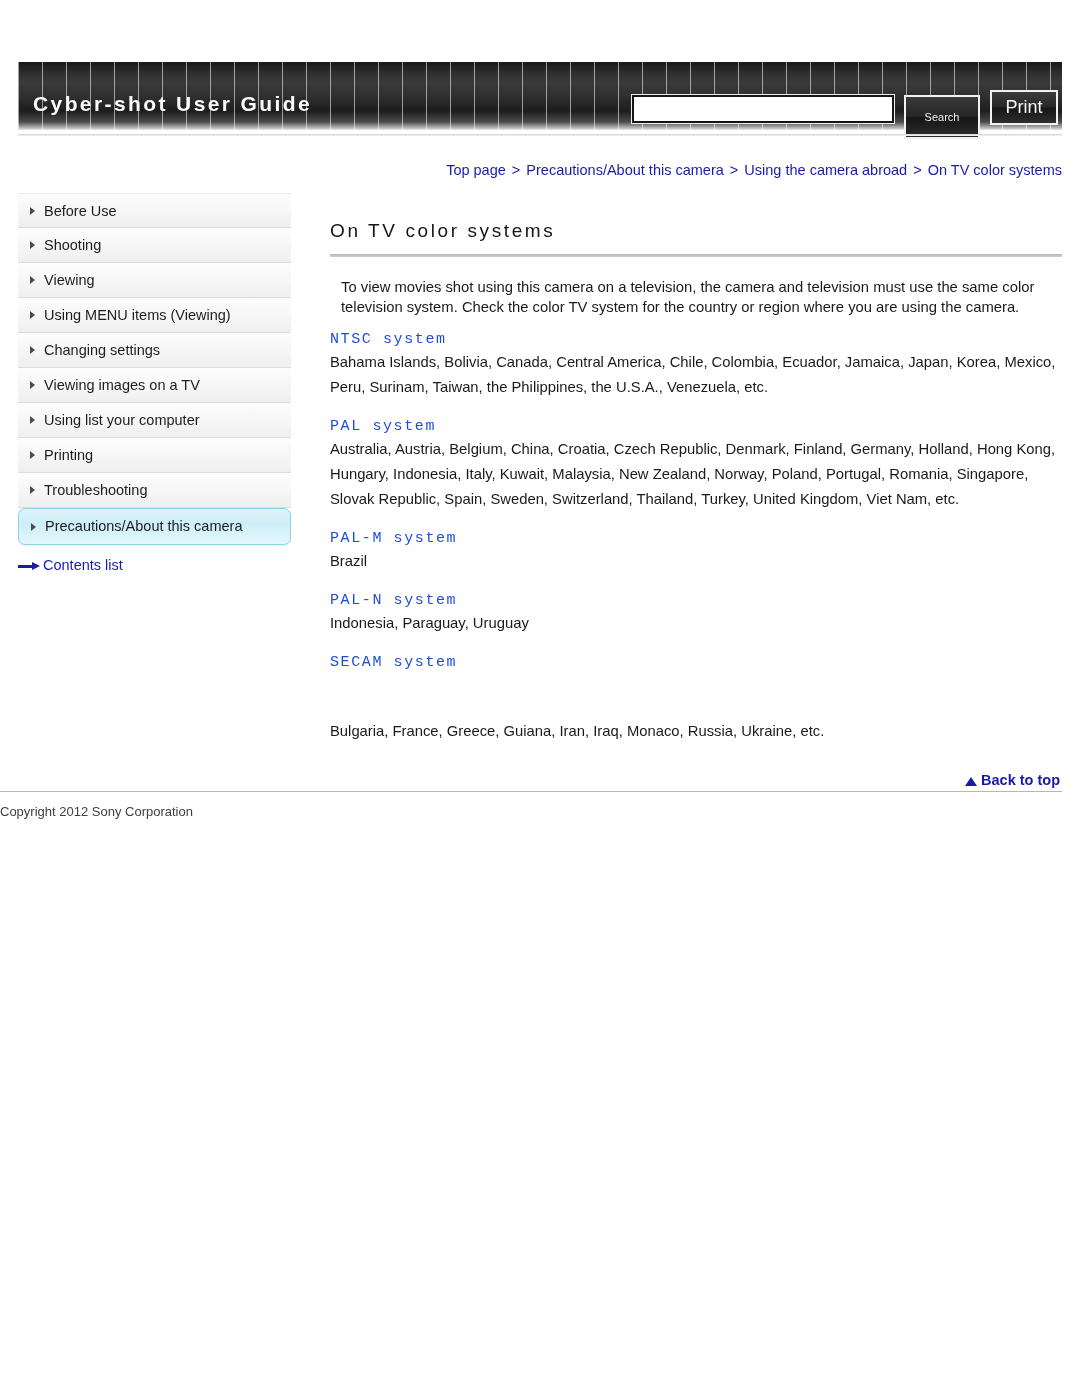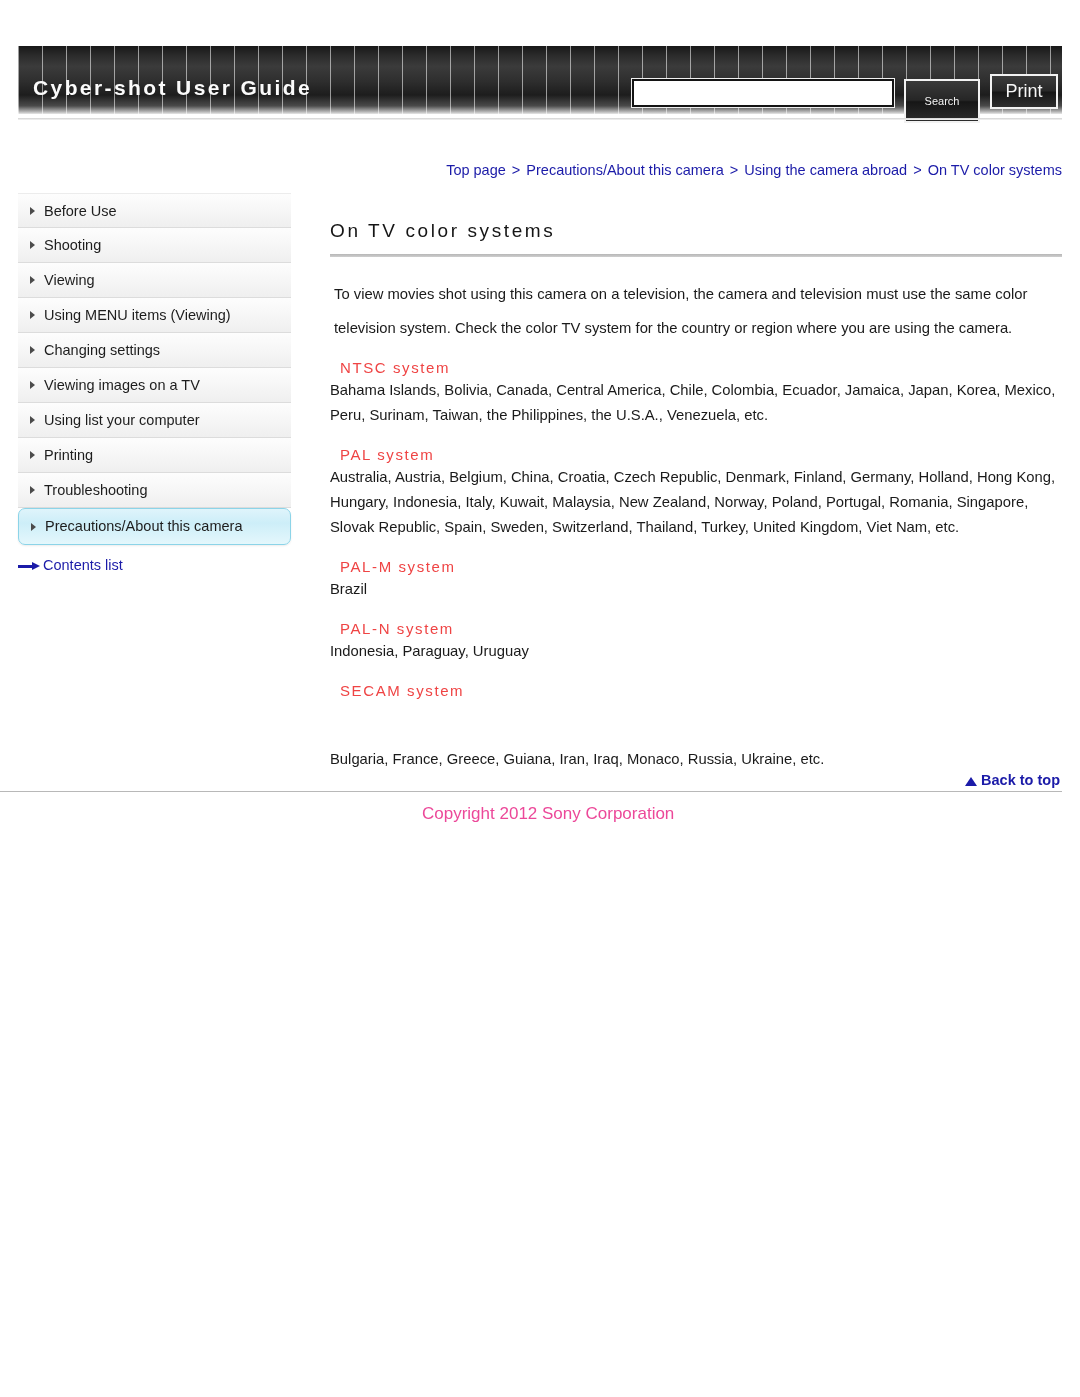--- a/index.html
+++ b/index.html
@@ -14,21 +14,21 @@
     font-family: "Liberation Sans", sans-serif;
     color: #1a1a1a;
     position: relative;
     overflow: hidden;
   }
 
   
   #header-banner {
     position: absolute;
     left: 18px;
-    top: 46px;
+    top: 62px;
     width: 1044px;
     height: 74px;
   }
   #header-bar {
     position: absolute;
     left: 0;
     top: 0;
     width: 100%;
     height: 68px;
     background:
@@ -217,30 +217,31 @@
     margin: 0;
     padding-bottom: 12px;
   }
   #title-rule {
     height: 3px;
     background: linear-gradient(to bottom, #b6b6b6, #cfcfcf);
     margin-bottom: 20px;
   }
   .body-para {
     font-size: 14.8px;
-    line-height: 34px;
+    line-height: 20px;
     color: #1a1a1a;
-    margin: 0 0 14px 4px;
+    margin: 0 0 14px 11px;
   }
   .sys-heading {
     font-size: 15px;
     letter-spacing: 1.6px;
-    color: #ef4444;
-    margin: 0 0 2px 10px;
+    color: #1d4ed8;
+    margin: 0 0 2px 0;
     font-weight: normal;
+    font-family: Liberation Mono, monospace;
   }
   .sys-body {
     font-size: 14.8px;
     line-height: 25px;
     color: #1a1a1a;
     margin: 0 0 18px 0;
   }
   .sys-block:last-of-type .sys-body { margin-bottom: 0; margin-top: 48px; }
 
   
@@ -268,23 +269,22 @@
     border-right: 6px solid transparent;
     margin-right: 4px;
     vertical-align: -1px;
   }
   #footer-rule {
     height: 1px;
     background: #b8b8b8;
   }
   #copyright {
     margin-top: 12px;
-    margin-left: 422px;
-    font-size: 17px;
-    color: #ec4899;
+    font-size: 13px;
+    color: #404040;
     white-space: nowrap;
   }
 </style>
 </head>
 <body>
 
 <div id="header-banner">
   <div id="header-bar"></div>
   <div id="brand-title">Cyber-shot User Guide</div>
   <input id="search-input" type="text" value="" placeholder="" style="">

